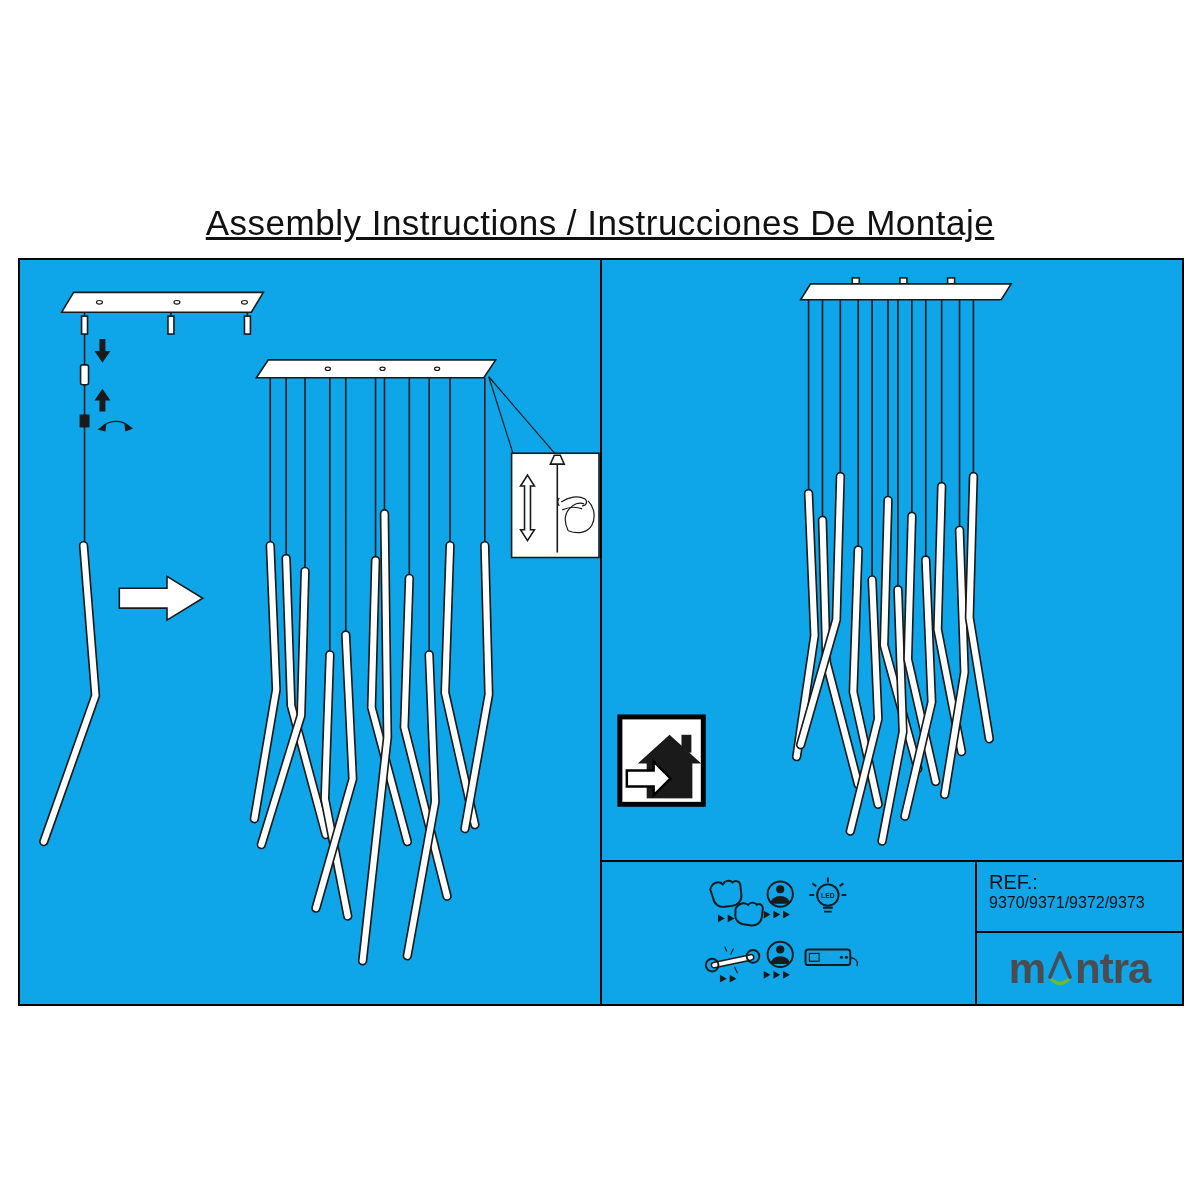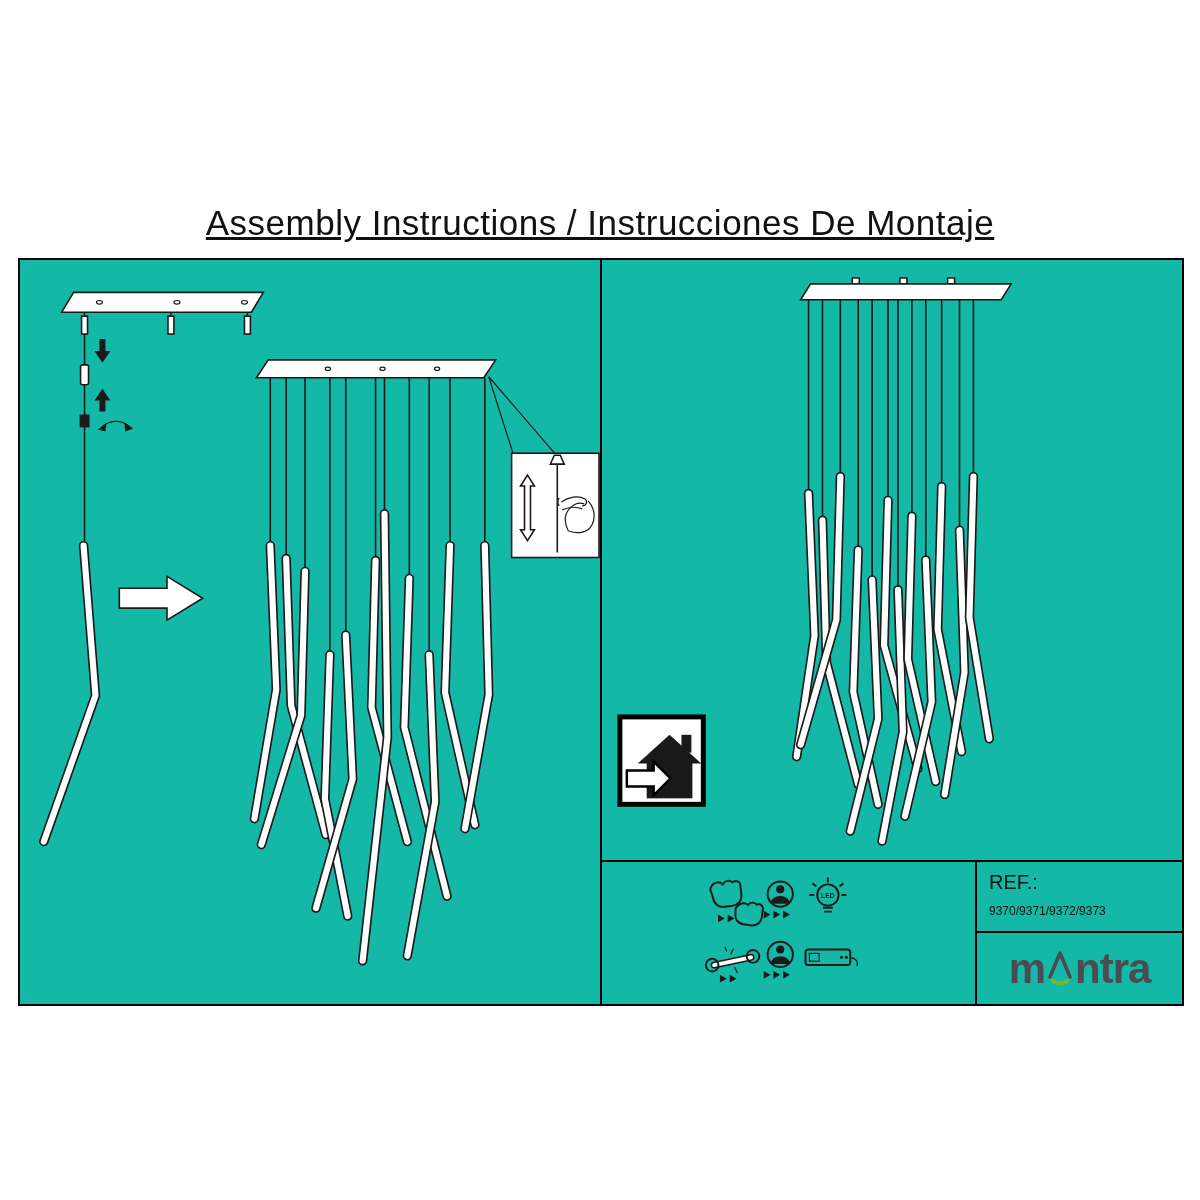--- a/index.html
+++ b/index.html
@@ -1,36 +1,36 @@
 <!DOCTYPE html>
 <html><head>
 <meta charset="utf-8">
 <style>
   html,body{margin:0;padding:0;background:#fff;}
   .page{position:relative;width:1200px;height:1200px;background:#fff;
         font-family:"Liberation Sans",sans-serif;color:#111;overflow:hidden;}
   .title{position:absolute;left:0;right:0;top:203px;text-align:center;
          font-size:35px;letter-spacing:.5px;color:#111;text-decoration:underline;}
-  .panel{position:absolute;border:2px solid #000;background:#14b8a6;box-sizing:border-box;}
+  .panel{position:absolute;border:2px solid #000;background:#0ea5e9;box-sizing:border-box;}
   .panel-left{left:18px;top:258px;width:584px;height:748px;}
   .panel-right{left:600px;top:258px;width:584px;height:604px;}
   .sym-box{left:600px;top:860px;width:377px;height:146px;}
   .ref-box{left:975px;top:860px;width:209px;height:146px;padding:0;}
   svg{display:block;}
   .abs{position:absolute;inset:0;width:100%;height:100%;}
   .cable{stroke:#1a1a1a;stroke-width:1.6;fill:none;}
   .wh{fill:#fff;stroke:#1a1a1a;stroke-width:1.6;}
   .blk{fill:#1a1a1a;stroke:none;}
   .tube-o{stroke:#1a1a1a;stroke-width:9.5;fill:none;stroke-linecap:round;stroke-linejoin:round;}
   .tube-i{stroke:#fff;stroke-width:6.2;fill:none;stroke-linecap:round;stroke-linejoin:round;}
   .thin{stroke:#1a1a1a;stroke-width:1.2;fill:none;}
   
   .ref-top{height:71px;border-bottom:2px solid #000;padding:9px 12px;box-sizing:border-box;}
   .ref-label{font-size:20px;}
-  .ref-models{font-size:12px;margin-top:10px;}
+  .ref-models{font-size:16px;margin-top:0;}
   .logo-wrap{height:71px;display:flex;align-items:center;justify-content:center;gap:2px;}
   .logo-txt{font-size:42px;font-weight:bold;color:#4b4b52;letter-spacing:-1px;}
   .icon2{stroke:#1a1a1a;stroke-width:2;fill:none;}
 </style>
 </head>
 <body>
 
 <div class="page">
 
   <div class="title">Assembly Instructions / Instrucciones De Montaje</div>

